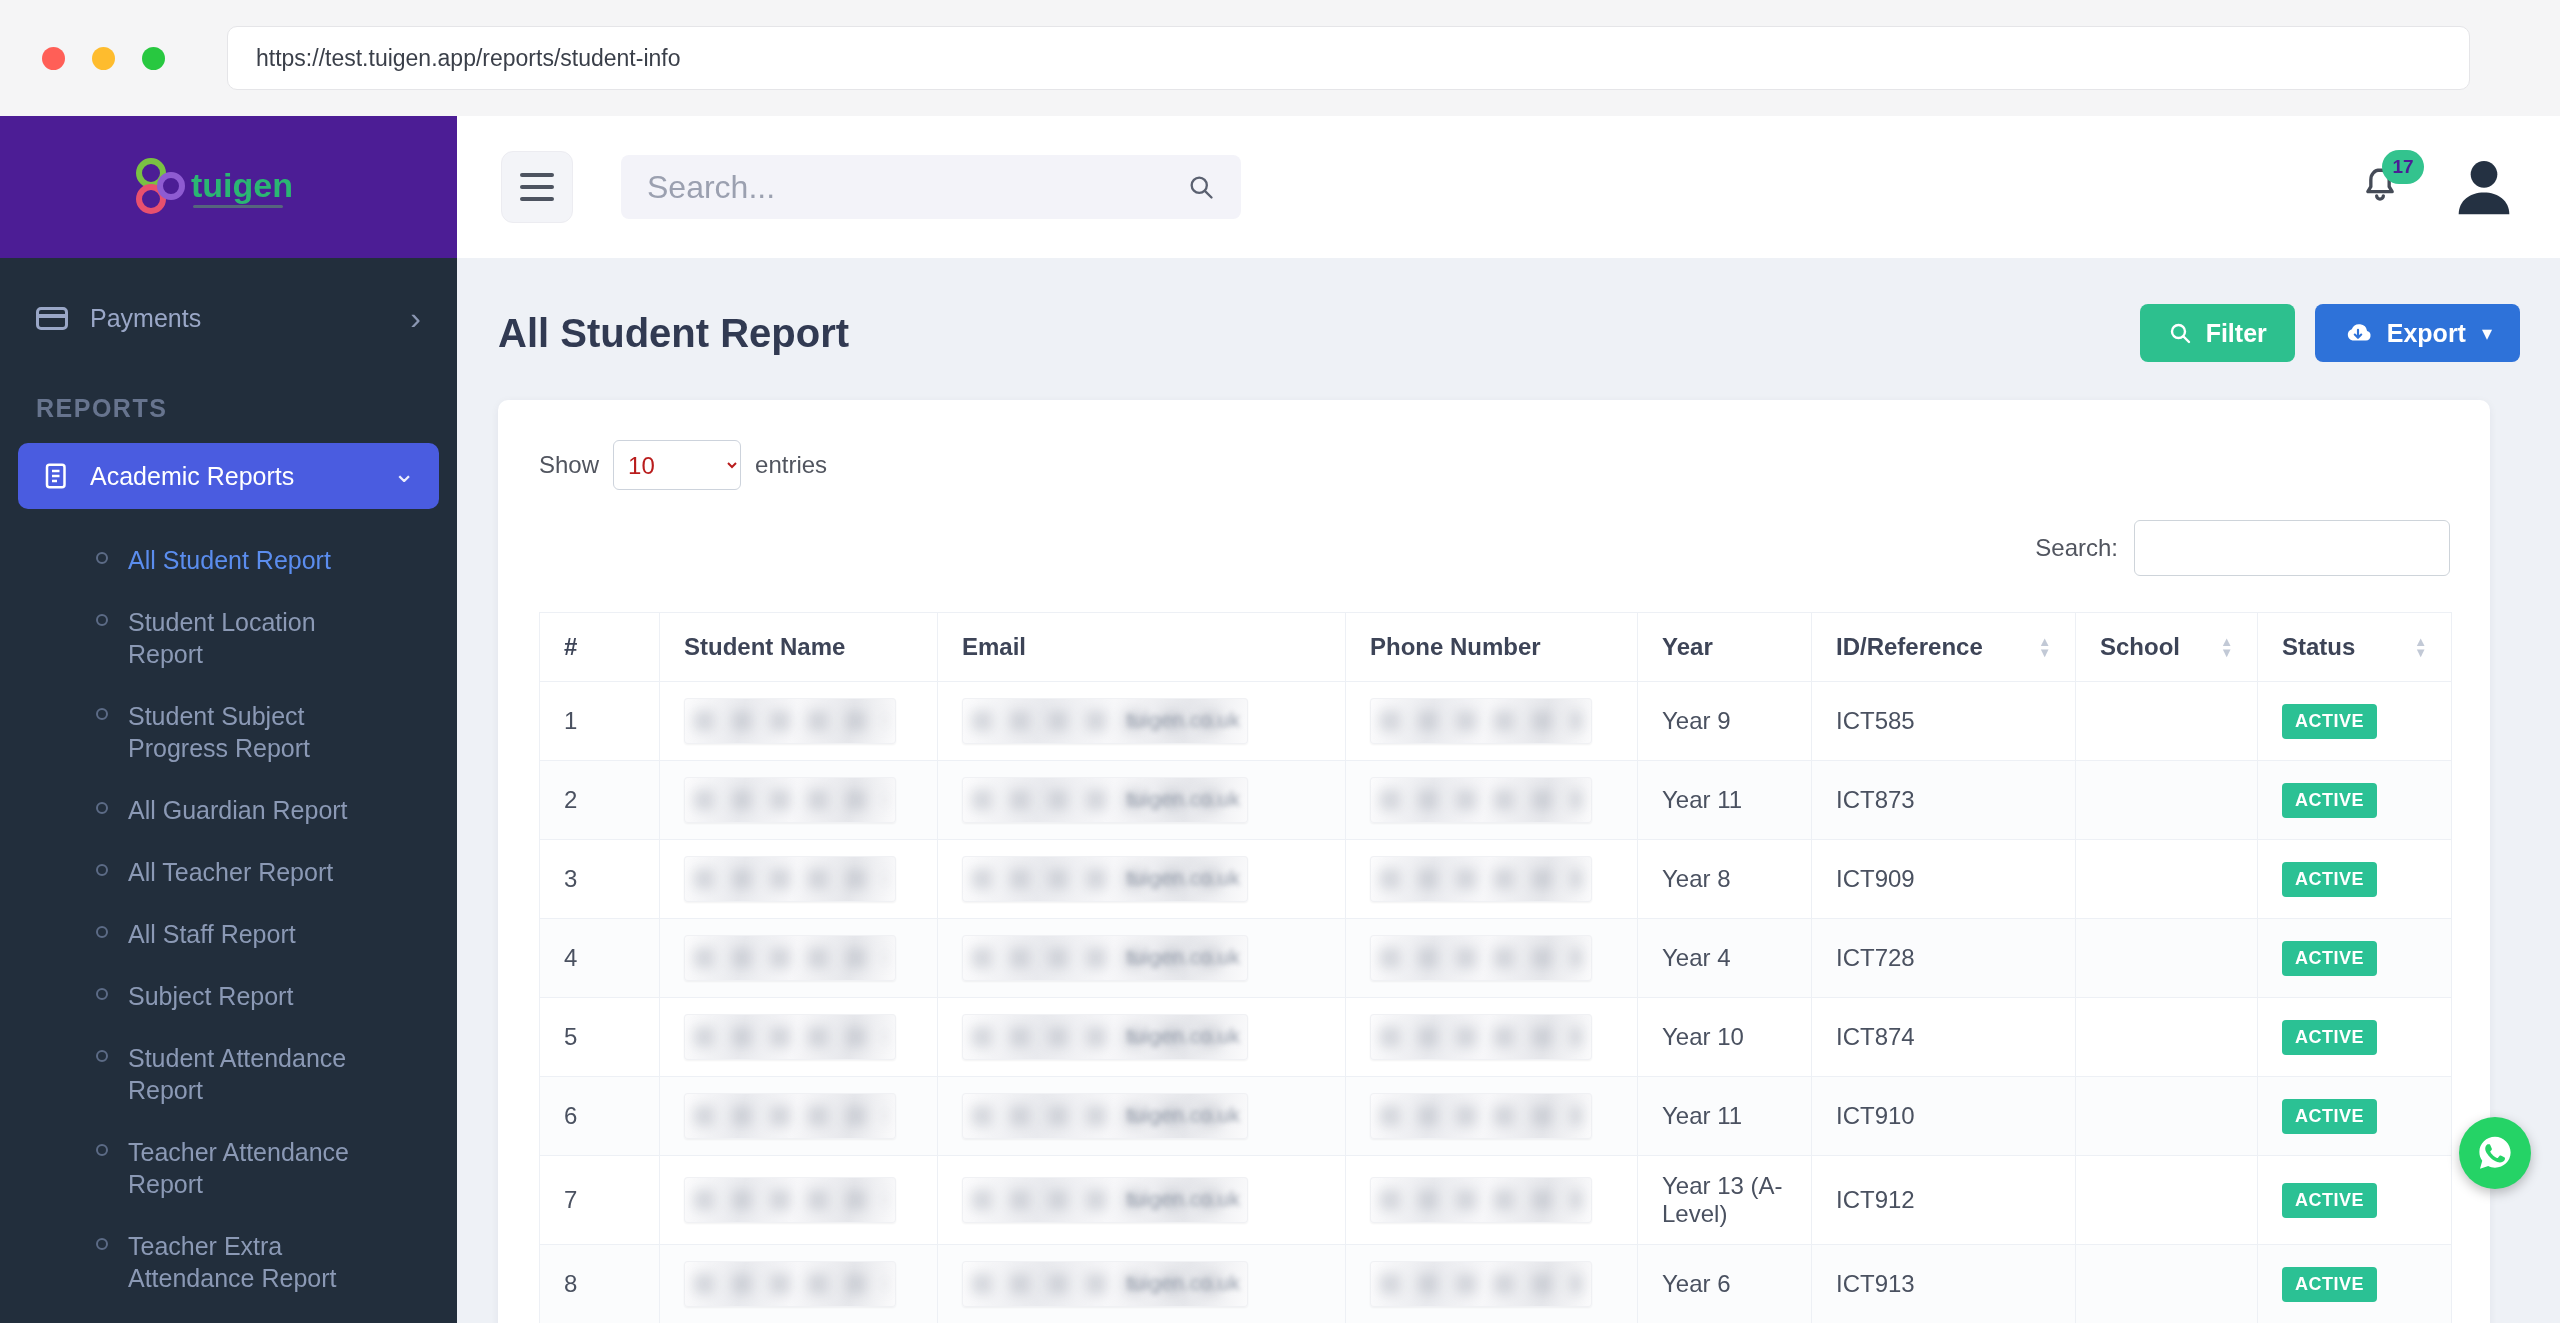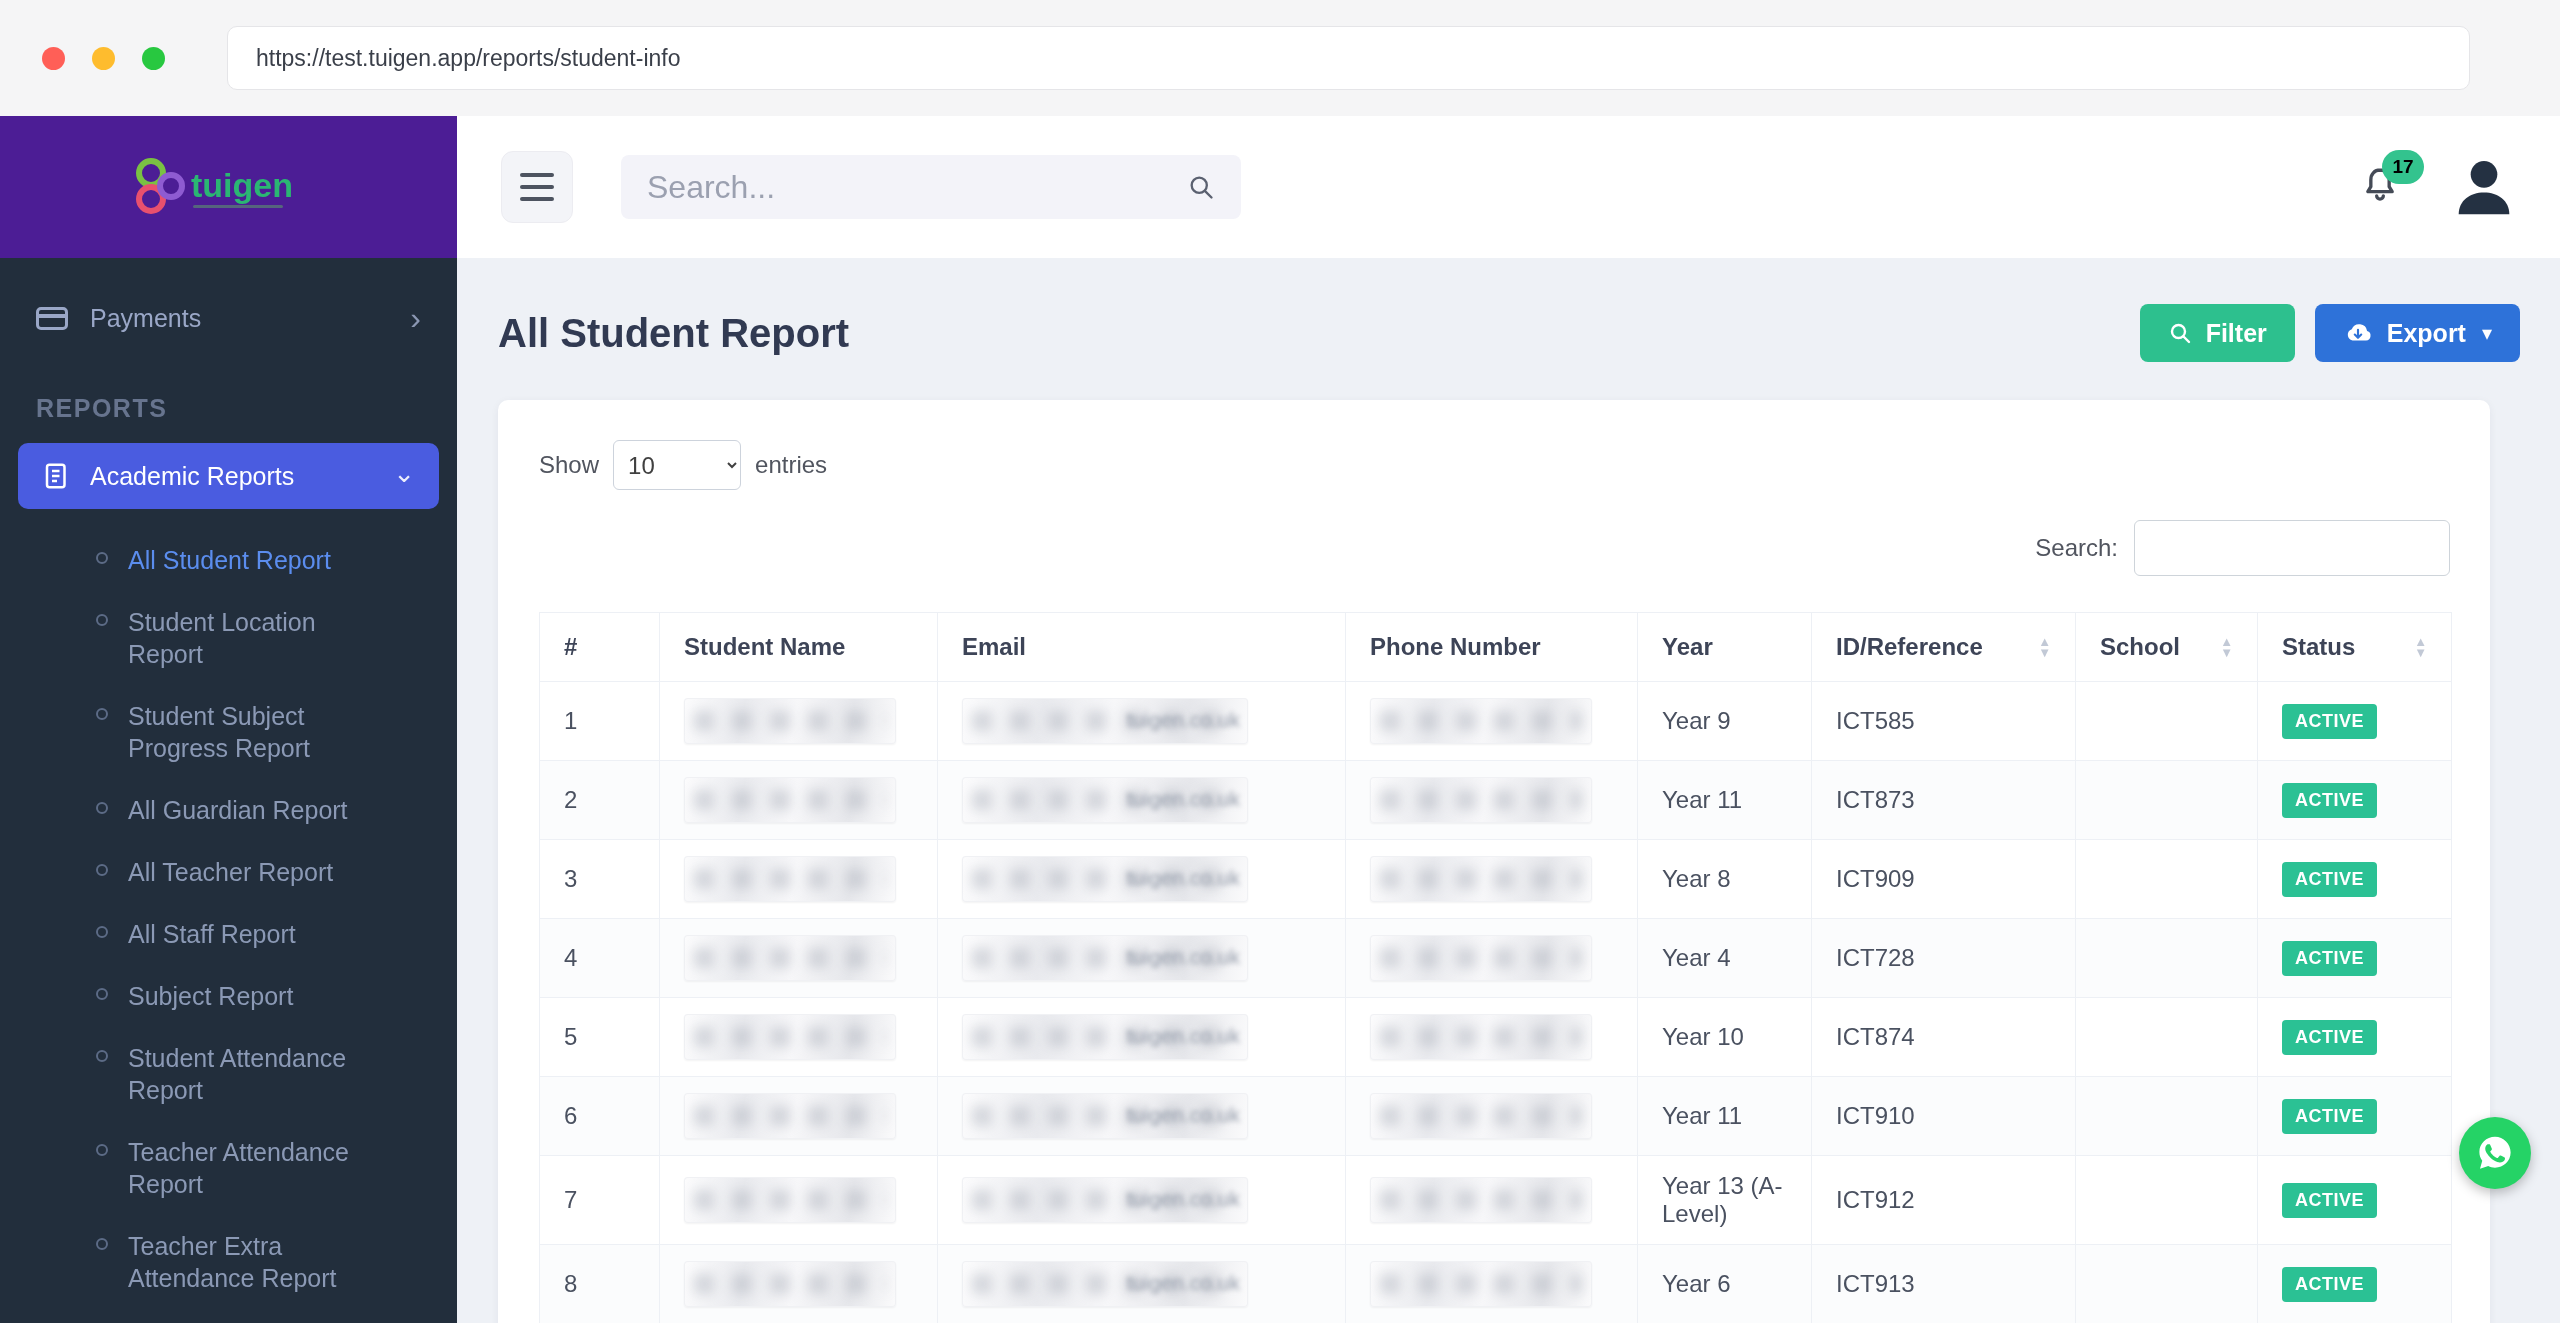--- a/index.html
+++ b/index.html
@@ -37,35 +37,35 @@
 
   
   .topbar { height:142px; background:#ffffff; display:flex; align-items:center; padding:0 44px; box-shadow:0 1px 0 rgba(0,0,0,.05); }
   .hamburger { width:72px; height:72px; border-radius:12px; background:#f3f4f8; border:1px solid #ececf1; display:flex; flex-direction:column; justify-content:center; align-items:center; gap:8px; cursor:pointer; }
   .hamburger span { display:block; width:34px; height:4px; background:#4d5360; border-radius:2px; }
   .search-wrap { margin-left:48px; width:620px; height:64px; background:#f3f3f9; border-radius:8px; display:flex; align-items:center; padding:0 26px; }
   .search-wrap input { flex:1; border:none; outline:none; background:transparent; font-size:32px; color:#4d5360; font-family:inherit; }
   .search-wrap input::placeholder { color:#9ba0b0; }
   .top-right { margin-left:auto; display:flex; align-items:center; gap:52px; }
   .bell-wrap { position:relative; cursor:pointer; }
-  .bell-badge { position:absolute; top:-14px; right:-24px; min-width:42px; height:34px; border-radius:17px; background:#33c38e; color:#000000; font-size:19px; font-weight:700; display:flex; align-items:center; justify-content:center; padding:0 8px; }
+  .bell-badge { position:absolute; top:-14px; right:-24px; min-width:42px; height:34px; border-radius:17px; background:#33c38e; color:#4c1d95; font-size:19px; font-weight:700; display:flex; align-items:center; justify-content:center; padding:0 8px; }
   .avatar { cursor:pointer; }
 
   
   .content { flex:1; background:#eef1f6; padding:46px 30px 0 41px; overflow:hidden; }
   .page-head { display:flex; align-items:center; margin-bottom:38px; }
   .page-title { font-size:40px; font-weight:700; color:#313a52; flex:1; }
   .btn { display:flex; align-items:center; gap:14px; height:58px; padding:0 28px; border-radius:8px; border:none; color:#fff; font-size:25px; font-weight:600; cursor:pointer; font-family:inherit; }
   .btn-filter { background:#2dc08e; margin-right:20px; }
   .btn-export { background:#2e72d9; margin-right:10px; }
   .btn .caret { font-size:20px; margin-left:2px; }
 
   .card { background:#ffffff; border-radius:10px; box-shadow:0 2px 8px rgba(30,40,60,.06); margin-right:40px; padding:40px 40px 40px 41px; height:1400px; }
   .controls-row { display:flex; align-items:center; font-size:24px; color:#51555f; }
-  .page-size { margin:0 14px; width:128px; height:50px; border:1px solid #cdd3dc; border-radius:6px; font-size:24px; color:#404040; padding:0 10px; background:#fff; font-family:inherit; }
+  .page-size { margin:0 14px; width:128px; height:50px; border:1px solid #cdd3dc; border-radius:6px; font-size:24px; color:#b91c1c; padding:0 10px; background:#fff; font-family:inherit; }
   .search-row { display:flex; justify-content:flex-end; align-items:center; gap:16px; margin-top:30px; font-size:24px; color:#51555f; }
   .table-search { width:316px; height:56px; border:1px solid #ced4da; border-radius:6px; font-size:24px; padding:0 16px; color:#3d4457; font-family:inherit; outline:none; background:#fff; }
 
   
   table.report { width:100%; border-collapse:collapse; table-layout:fixed; margin-top:36px; }
   .report th, .report td { border:1px solid #edf0f5; font-size:24px; text-align:left; vertical-align:middle; padding:16px 24px; color:#4a5160; }
   .report th { font-weight:700; color:#3d4457; padding:20px 24px; }
   .report tbody tr:nth-child(even) { background:#fbfcfd; }
   .th-inner { display:flex; align-items:center; }
   .sort-icon { margin-left:auto; display:flex; flex-direction:column; color:#c2c9d6; font-size:13px; line-height:11px; padding-left:10px; }

